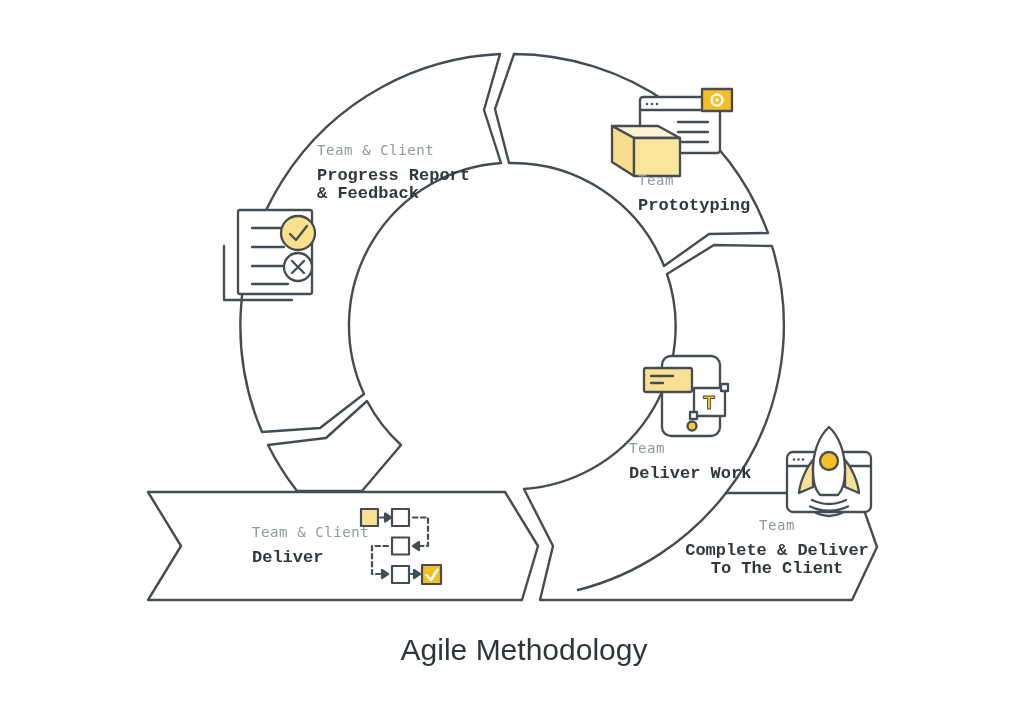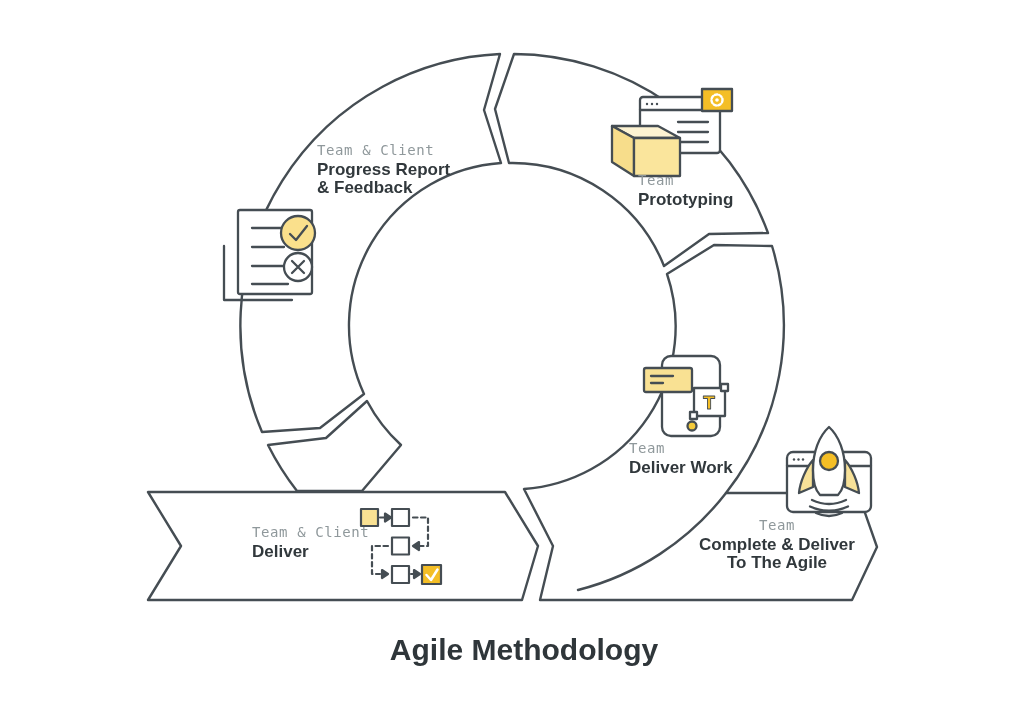--- a/index.html
+++ b/index.html
@@ -7,27 +7,27 @@
     position:relative;width:1024px;height:714px;background:#ffffff;overflow:hidden;
     font-family:"Liberation Sans",sans-serif;
   }
   .canvas svg{position:absolute;left:0;top:0;}
   .label{position:absolute;}
   .audience{
     font-family:"DejaVu Sans Mono",monospace;
     font-size:14px;letter-spacing:.6px;color:#8F989B;white-space:nowrap;
   }
   .stage-name{
-    font-family:Liberation Sans, sans-serif;font-weight:bold;
-    font-size:17px;line-height:1.04;color:#31383C;white-space:nowrap;margin-top:3px;
+    font-family:Liberation Mono, monospace;font-weight:bold;
+    font-size:17px;line-height:1.04;color:#31383C;white-space:nowrap;margin-top:9px;
   }
   .label.centered{transform:translateX(-50%);text-align:center;}
   .diagram-title{
     position:absolute;left:524px;top:633px;transform:translateX(-50%);
-    font-size:30px;font-weight:bold;color:#2F363A;white-space:nowrap;
+    font-size:30px;font-weight:normal;color:#2F363A;white-space:nowrap;
     font-family:"Liberation Sans",sans-serif;
   }
 </style>
 </head>
 <body>
 
 <div class="canvas">
 
   <svg width="1024" height="714" viewBox="0 0 1024 714">
     <g fill="#ffffff" stroke="#454D53" stroke-width="2.4" stroke-linejoin="round" stroke-linecap="round">
@@ -131,21 +131,21 @@
 
   <div class="label" style="left:629px;top:440px;">
     <div class="audience">Team</div>
     <div class="stage-name">Deliver Work</div>
   </div>
 
   <div class="label centered" style="left:777px;top:517px;">
     <div class="audience">Team</div>
     <div class="stage-name">
       <div>Complete &amp; Deliver</div>
-      <div>To The Agile</div>
+      <div>To The Client</div>
     </div>
   </div>
 
   <div class="label" style="left:252px;top:524px;">
     <div class="audience">Team &amp; Client</div>
     <div class="stage-name">Deliver</div>
   </div>
 
   <div class="diagram-title">Agile Methodology</div>
 

